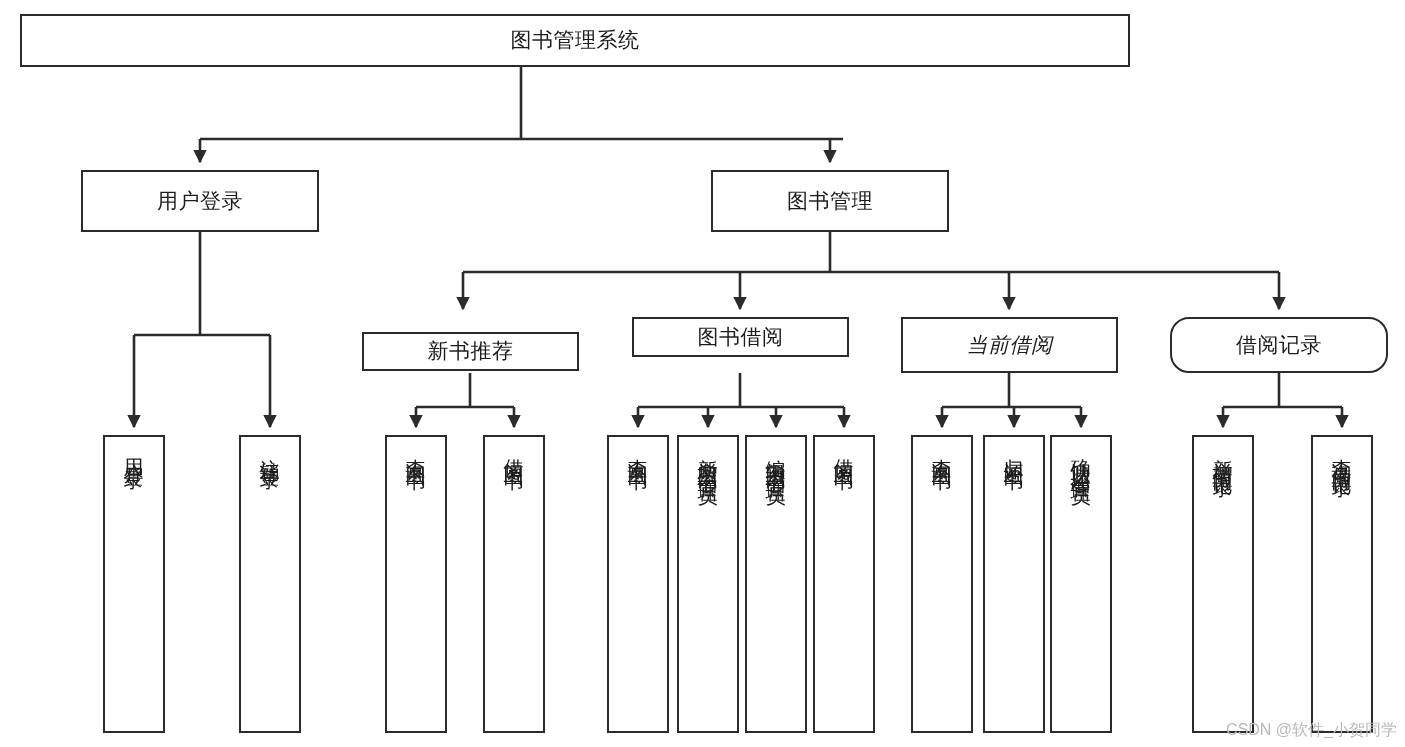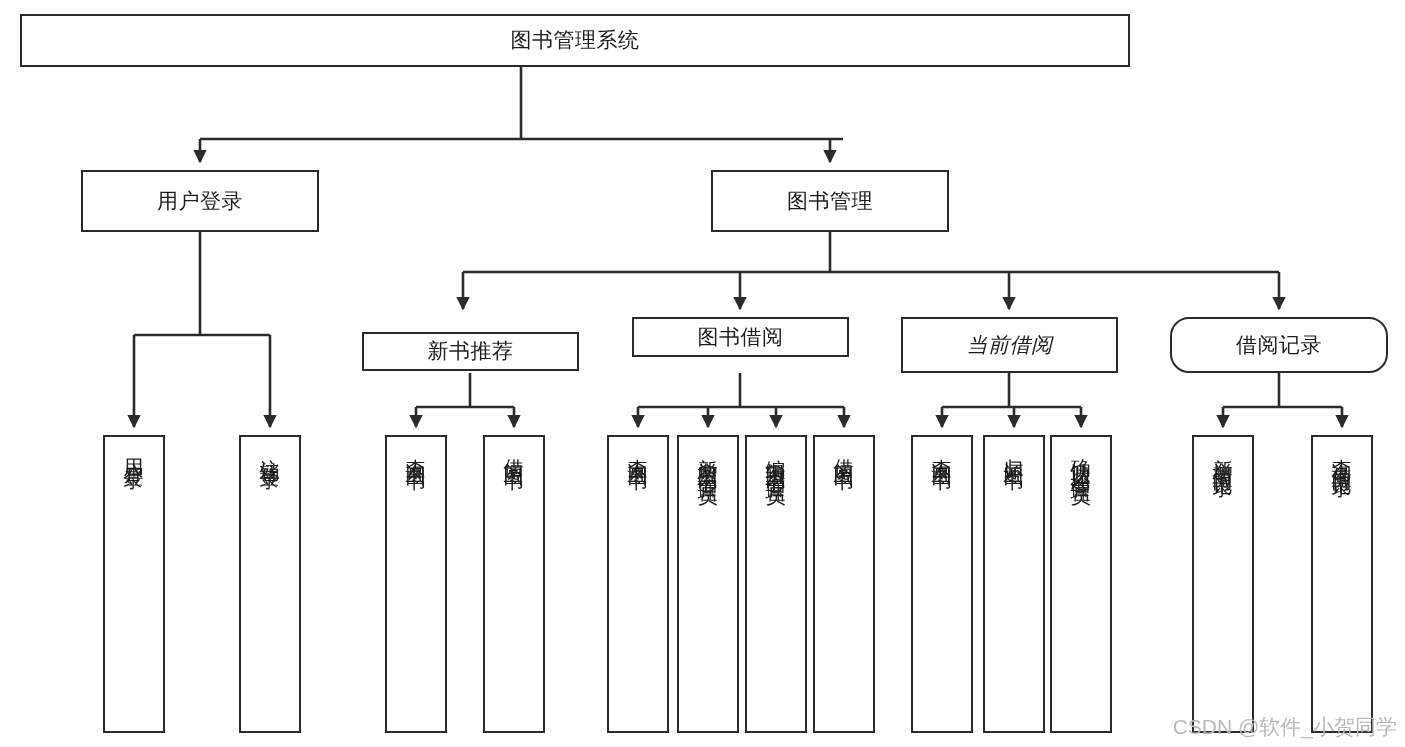--- a/index.html
+++ b/index.html
@@ -51,21 +51,21 @@
     text-orientation: upright;
     font-size: 20px;
     letter-spacing: 4px;
     line-height: 1;
     white-space: nowrap;
   }
   .watermark {
     position: absolute;
     right: 8px;
     bottom: 6px;
-    font-size: 21px;
+    font-size: 16px;
     color: #b9b9b9;
     z-index: 5;
     white-space: nowrap;
     font-family: "Liberation Sans", "DejaVu Sans", sans-serif;
   }
 </style>
 </head>
 <body>
 
 <div id="canvas">

